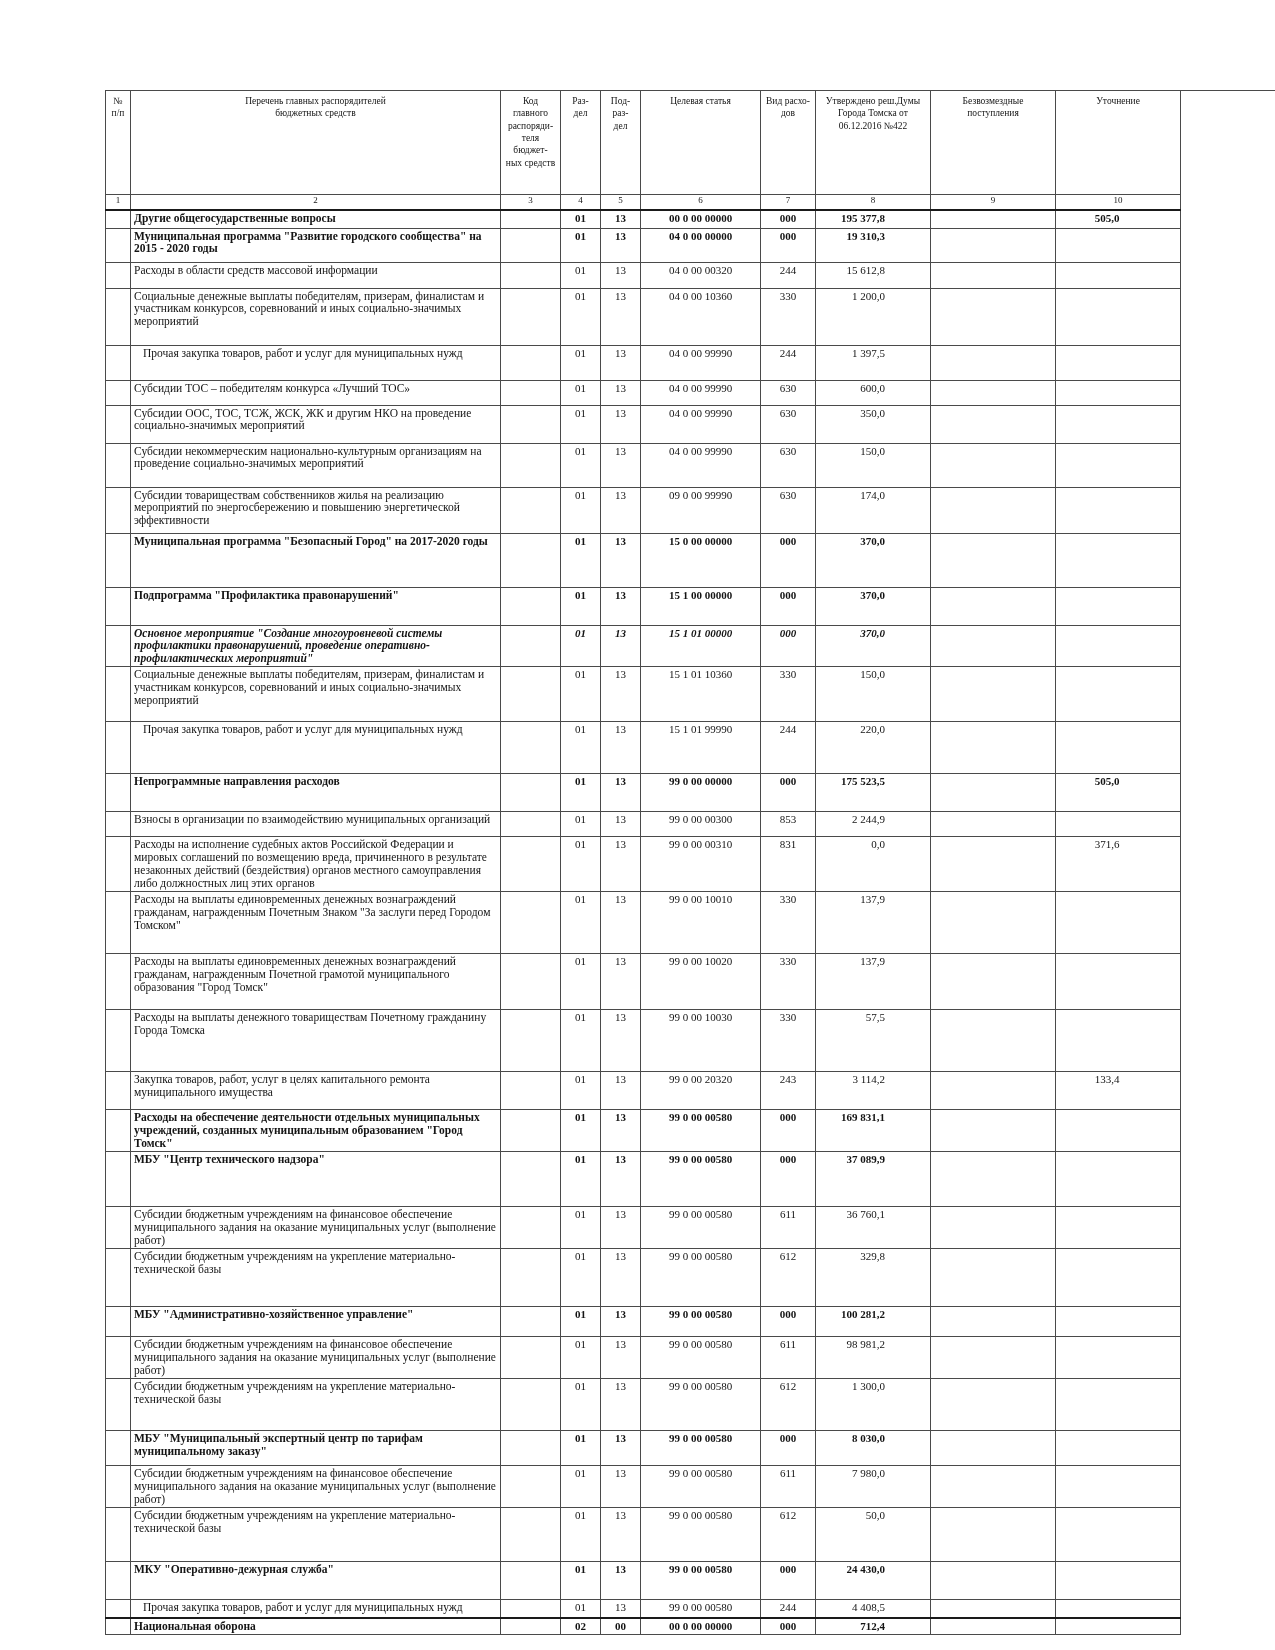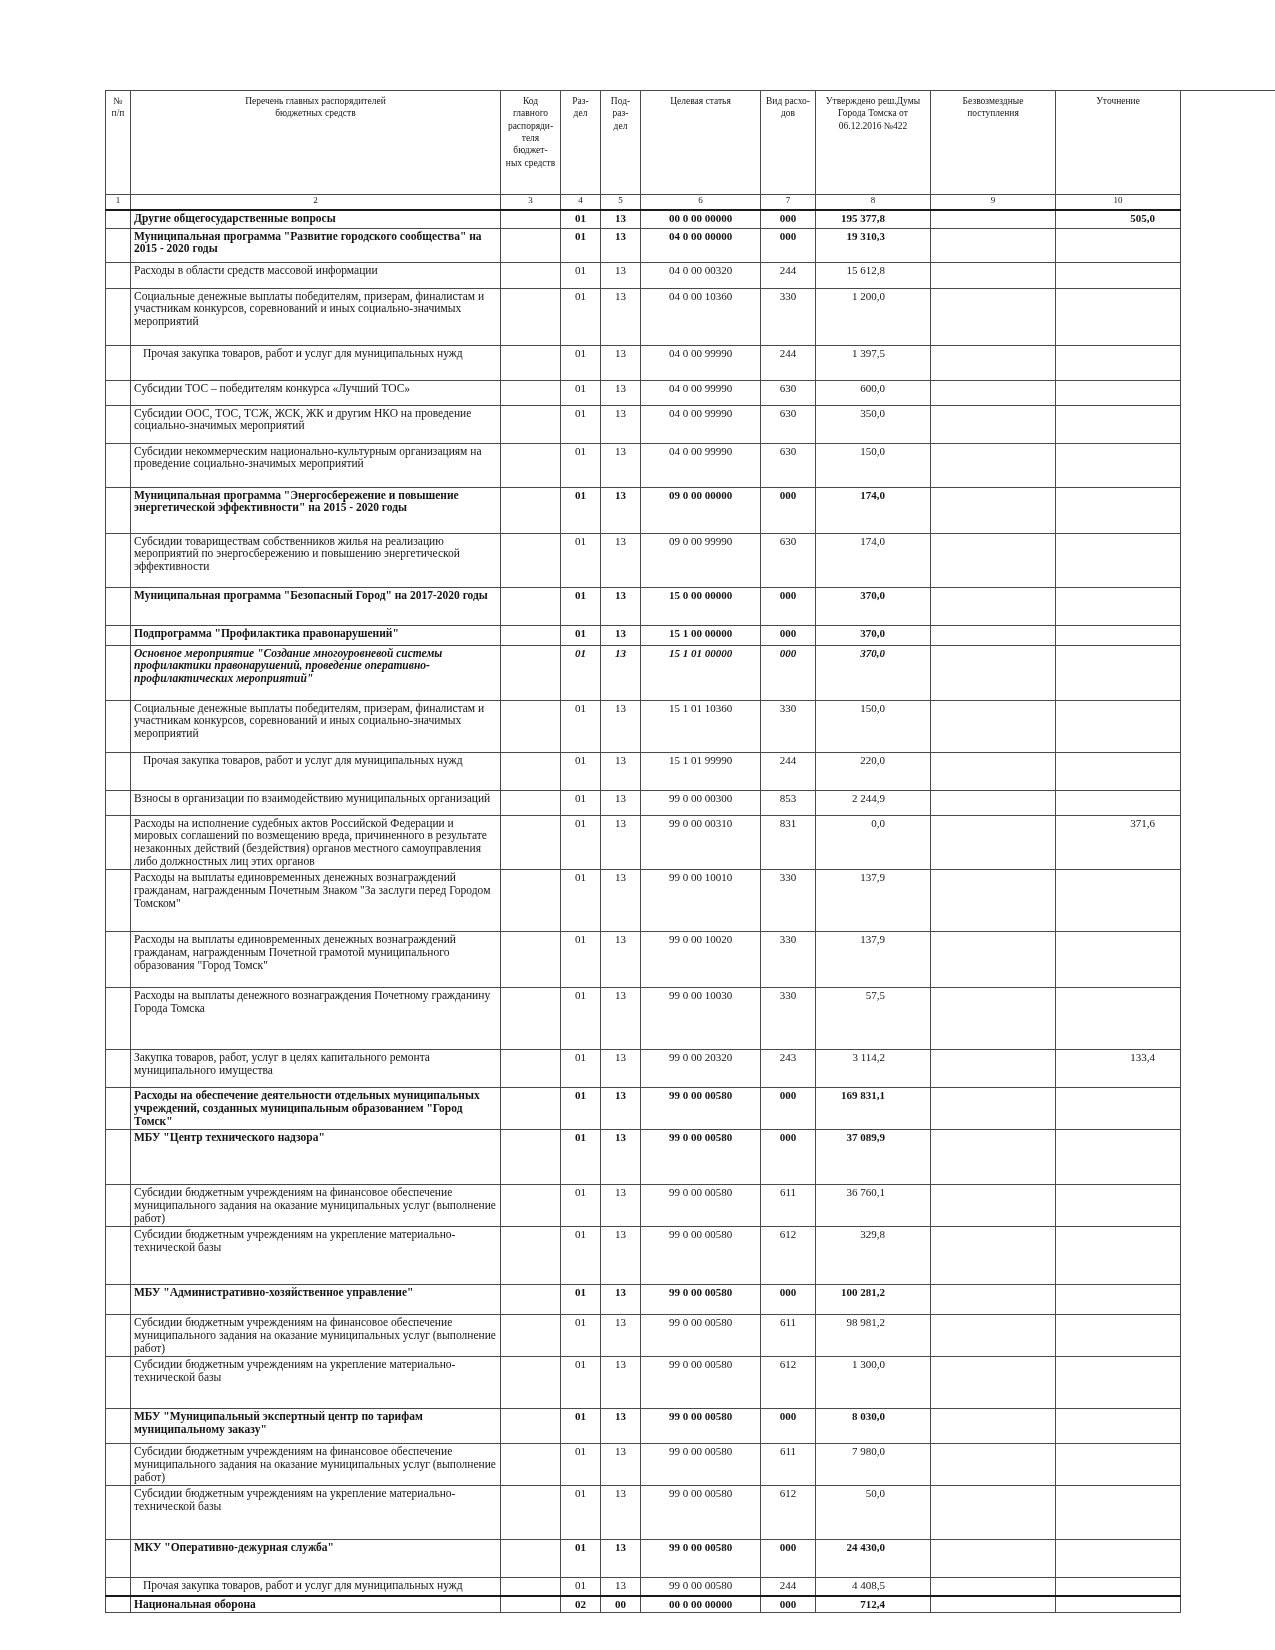--- a/index.html
+++ b/index.html
@@ -33,21 +33,21 @@
   tr.head-row{height:104px;}
   tr.num-row th{font-size:9px;height:14px;padding:0;border-bottom:2px solid #1a1a1a;}
 
   td{font-size:11.5px;line-height:1.13;}
   td.c-rownum{padding:1px 1px;}
   td.c-name{text-align:left;padding-right:4px;}
   td.c-mid{text-align:center;font-size:11px;white-space:nowrap;padding-left:1px;padding-right:1px;}
   td.c-sum{text-align:right;font-size:11px;white-space:nowrap;}
   td.c-approved{padding-right:45px;}
   td.c-grat{padding-right:25px;}
-  td.c-clarif{padding-right:25px;}
+  td.c-clarif{padding-right:25px;text-align:center;}
 
   tr.s-bold td{font-weight:bold;}
   tr.s-bold-italic td{font-weight:bold;font-style:italic;}
   tr.ind1 td.c-name{}
   tr.ind2 td.c-name{padding-left:12px;}
 
   tbody tr:last-child td{border-top:2px solid #1a1a1a;}
 
   tbody tr:nth-child(1){height:18px}
   tbody tr:nth-child(2){height:34px}
@@ -235,32 +235,20 @@
     <td class="c-name">Субсидии некоммерческим национально-культурным организациям на проведение социально-значимых мероприятий</td>
     <td class="c-mid"></td>
     <td class="c-mid">01</td>
     <td class="c-mid">13</td>
     <td class="c-mid">04 0 00 99990</td>
     <td class="c-mid">630</td>
     <td class="c-sum c-approved">150,0</td>
     <td class="c-sum c-grat"></td>
     <td class="c-sum c-clarif"></td>
   </tr>
-        <tr class="s-bold ind0">
-    <td class="c-rownum"></td>
-    <td class="c-name">Муниципальная программа "Энергосбережение и повышение энергетической эффективности" на 2015 - 2020 годы</td>
-    <td class="c-mid"></td>
-    <td class="c-mid">01</td>
-    <td class="c-mid">13</td>
-    <td class="c-mid">09 0 00 00000</td>
-    <td class="c-mid">000</td>
-    <td class="c-sum c-approved">174,0</td>
-    <td class="c-sum c-grat"></td>
-    <td class="c-sum c-clarif"></td>
-  </tr>
         <tr class="s-normal ind0">
     <td class="c-rownum"></td>
     <td class="c-name">Субсидии товариществам собственников жилья на реализацию мероприятий по энергосбережению и повышению энергетической эффективности</td>
     <td class="c-mid"></td>
     <td class="c-mid">01</td>
     <td class="c-mid">13</td>
     <td class="c-mid">09 0 00 99990</td>
     <td class="c-mid">630</td>
     <td class="c-sum c-approved">174,0</td>
     <td class="c-sum c-grat"></td>
@@ -319,20 +307,32 @@
     <td class="c-name">Прочая закупка товаров, работ и услуг для муниципальных нужд</td>
     <td class="c-mid"></td>
     <td class="c-mid">01</td>
     <td class="c-mid">13</td>
     <td class="c-mid">15 1 01 99990</td>
     <td class="c-mid">244</td>
     <td class="c-sum c-approved">220,0</td>
     <td class="c-sum c-grat"></td>
     <td class="c-sum c-clarif"></td>
   </tr>
+        <tr class="s-bold ind0">
+    <td class="c-rownum"></td>
+    <td class="c-name">Непрограммные направления расходов</td>
+    <td class="c-mid"></td>
+    <td class="c-mid">01</td>
+    <td class="c-mid">13</td>
+    <td class="c-mid">99 0 00 00000</td>
+    <td class="c-mid">000</td>
+    <td class="c-sum c-approved">175 523,5</td>
+    <td class="c-sum c-grat"></td>
+    <td class="c-sum c-clarif">505,0</td>
+  </tr>
         <tr class="s-normal ind0">
     <td class="c-rownum"></td>
     <td class="c-name">Взносы в организации по взаимодействию муниципальных организаций</td>
     <td class="c-mid"></td>
     <td class="c-mid">01</td>
     <td class="c-mid">13</td>
     <td class="c-mid">99 0 00 00300</td>
     <td class="c-mid">853</td>
     <td class="c-sum c-approved">2 244,9</td>
     <td class="c-sum c-grat"></td>
@@ -369,21 +369,21 @@
     <td class="c-mid">01</td>
     <td class="c-mid">13</td>
     <td class="c-mid">99 0 00 10020</td>
     <td class="c-mid">330</td>
     <td class="c-sum c-approved">137,9</td>
     <td class="c-sum c-grat"></td>
     <td class="c-sum c-clarif"></td>
   </tr>
         <tr class="s-normal ind1">
     <td class="c-rownum"></td>
-    <td class="c-name">Расходы на выплаты денежного вознаграждения Почетному гражданину Города Томска</td>
+    <td class="c-name">Расходы на выплаты денежного товариществам Почетному гражданину Города Томска</td>
     <td class="c-mid"></td>
     <td class="c-mid">01</td>
     <td class="c-mid">13</td>
     <td class="c-mid">99 0 00 10030</td>
     <td class="c-mid">330</td>
     <td class="c-sum c-approved">57,5</td>
     <td class="c-sum c-grat"></td>
     <td class="c-sum c-clarif"></td>
   </tr>
         <tr class="s-normal ind1">

